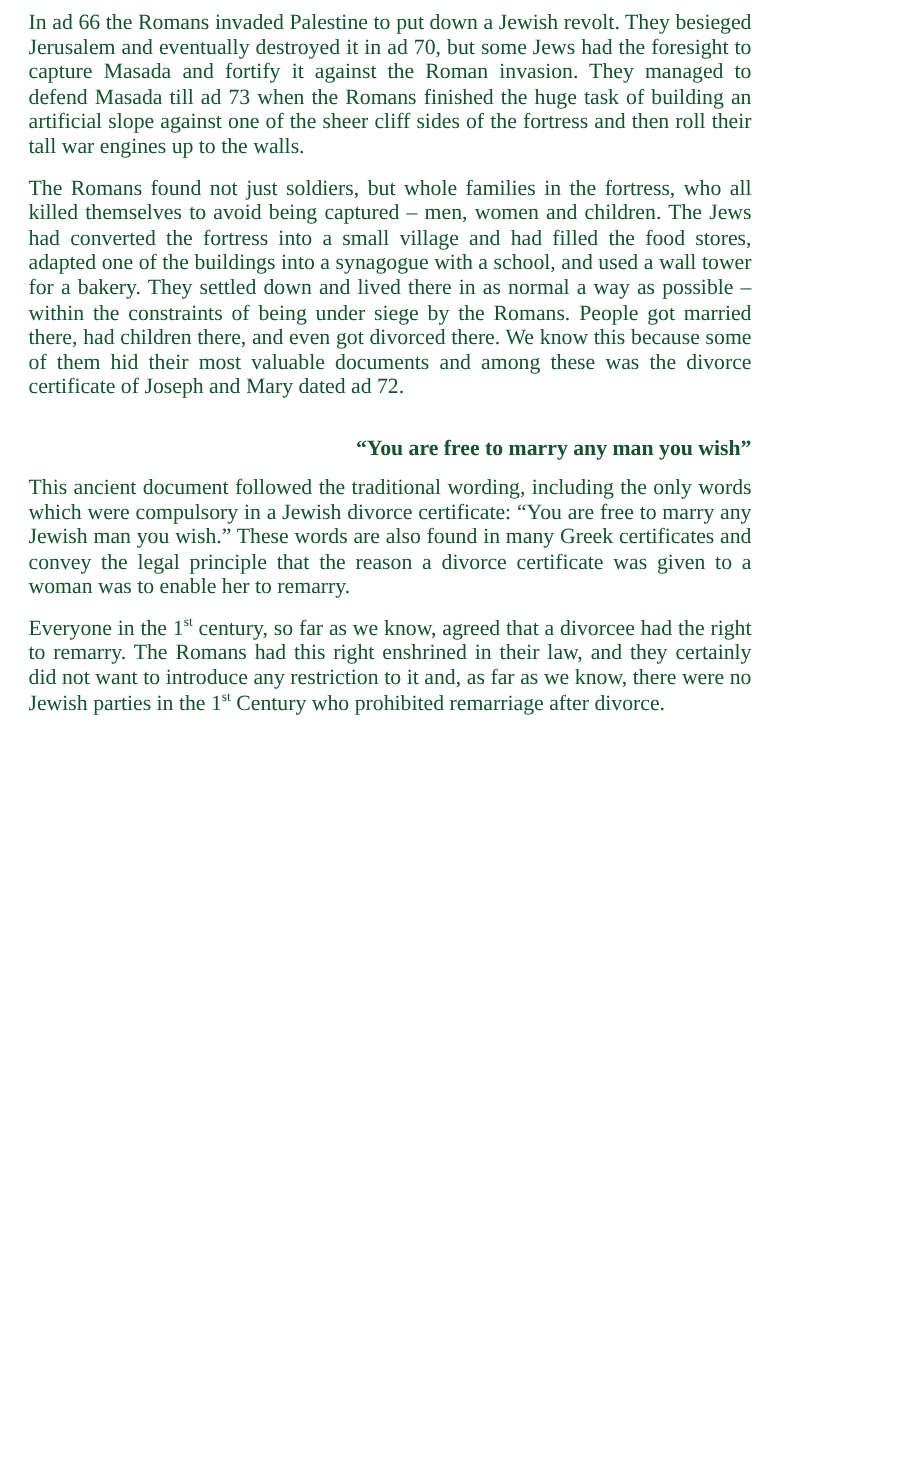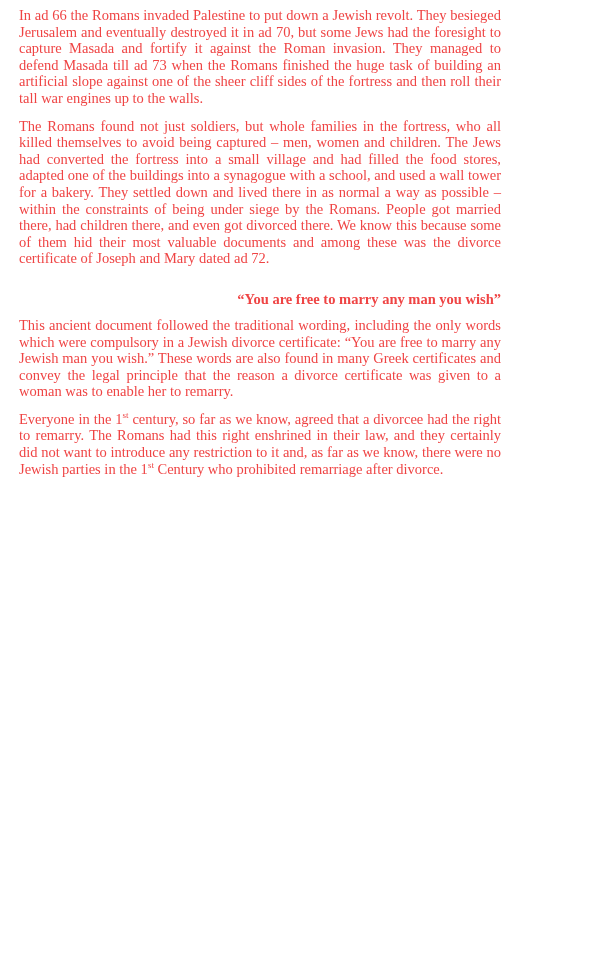--- a/index.html
+++ b/index.html
@@ -6,21 +6,21 @@
     margin: 0;
     padding: 0;
     background: #ffffff;
   }
   .page {
     position: relative;
     width: 600px;
     height: 736px;
     background: #ffffff;
     font-family: "Liberation Serif", "DejaVu Serif", serif;
-    color: #ef4444;
+    color: #14532d;
     overflow: hidden;
     border-radius: 21px;
   }
   .content {
     position: absolute;
     left: 19px;
     top: 7px;
     width: 482px;
   }
   .body-para {

